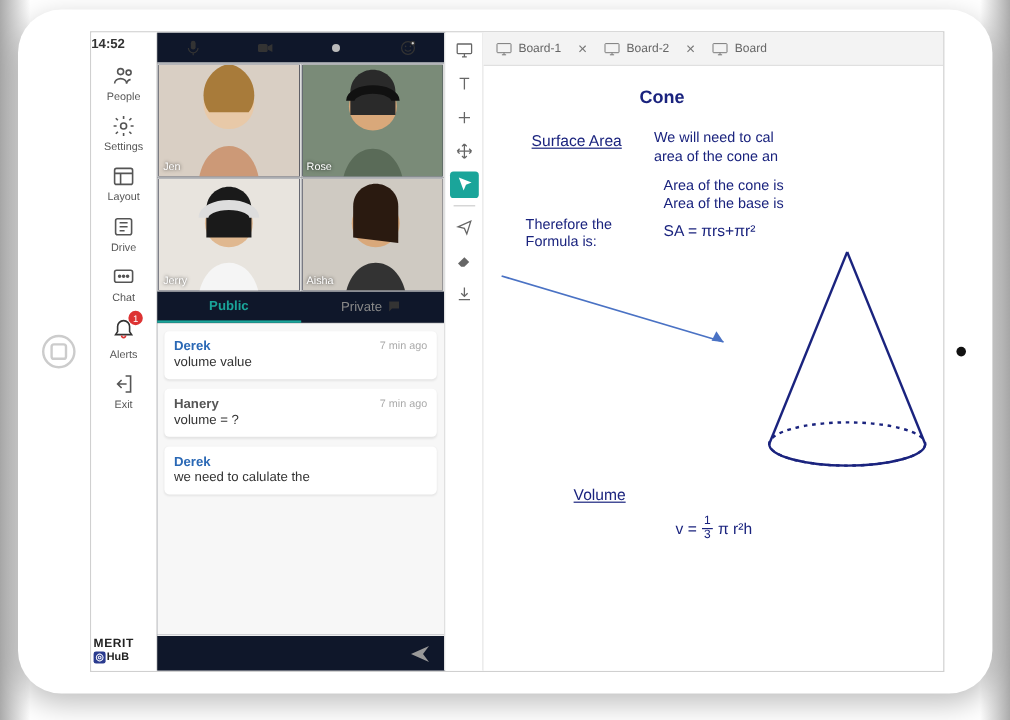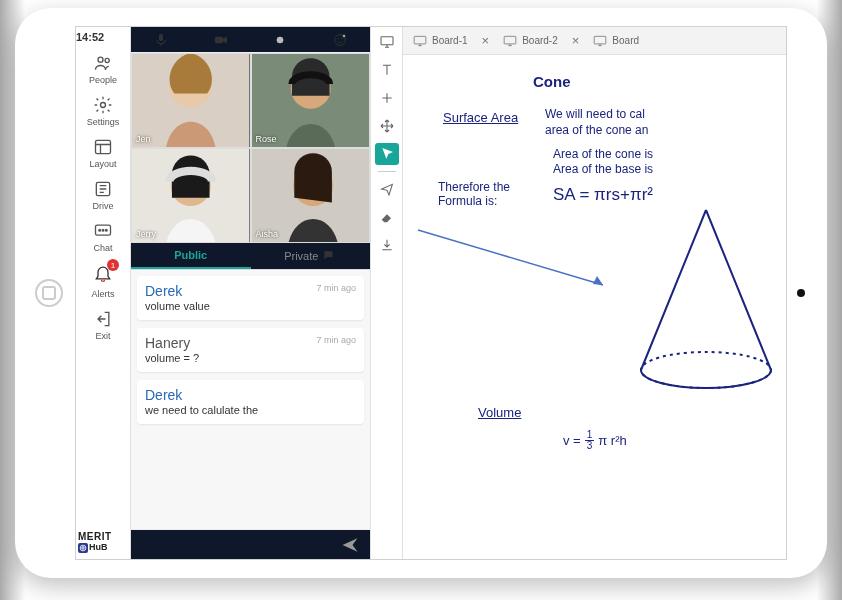--- a/index.html
+++ b/index.html
@@ -27,21 +27,21 @@
 .vgrid{display:grid;grid-template-columns:1fr 1fr;grid-template-rows:1fr 1fr;height:190px}
 .vtile{position:relative;border:1px solid #ddd;overflow:hidden}
 .vtile .name{position:absolute;left:4px;bottom:3px;font-size:9px;color:#fff;text-shadow:0 0 3px rgba(0,0,0,.8)}
 .person{width:100%;height:100%;display:flex;align-items:flex-end;justify-content:center}
 .person svg{width:100%;height:100%}
 .tabs{display:flex;border-bottom:1px solid #ddd}
 .tab{flex:1;text-align:center;font-size:11px;padding:6px 0;color:#888;cursor:pointer;display:flex;align-items:center;justify-content:center;gap:4px}
 .tab.active{color:#1aa59a;border-bottom:2px solid #1aa59a;font-weight:700}
 .chat{flex:1;overflow:auto;background:#f7f7f7;padding:6px 6px 0}
 .msg{background:#fff;border-radius:4px;padding:7px 8px 8px;margin-bottom:8px;position:relative;box-shadow:0 1px 2px rgba(0,0,0,.08)}
-.msg .author{font-size:14px;font-weight:400;color:#2a68b5}
+.msg .author{font-size:11px;font-weight:700;color:#2a68b5}
 .msg .author.dim{color:#555}
 .msg .body{font-size:11px;color:#333;margin-top:1px}
 .msg .ts{position:absolute;right:8px;top:7px;font-size:9px;color:#aaa}
 .sendrow{height:30px;display:flex;align-items:center;justify-content:flex-end;padding:0 10px;border-top:1px solid #eee}
 .sendrow svg{width:20px;height:20px;fill:#999}
 .toolcol{width:32px;border-right:1px solid #e0e0e0;display:flex;flex-direction:column;align-items:center;padding-top:4px;gap:6px;background:#fff}
 .tool{width:24px;height:22px;display:flex;align-items:center;justify-content:center;cursor:pointer;border-radius:3px}
 .tool.active{background:#1aa59a}
 .tool svg{width:16px;height:16px;stroke:#666;fill:none;stroke-width:1.6}
 .tool.active svg{stroke:#fff;fill:#fff}
@@ -50,21 +50,21 @@
 .btab{display:flex;align-items:flex-start;gap:5px;padding:0 4px}
 .btab svg{width:14px;height:12px;stroke:#777;fill:none;stroke-width:1.4}
 .bclose{font-size:13px;color:#777;padding:0 6px;cursor:pointer}
 .canvas{flex:1;position:relative;overflow:hidden;font-family:'Comic Sans MS','Segoe Script',cursive;color:#1a237e}
 .canvas .title{position:absolute;left:130px;top:18px;font-size:15px;font-weight:600}
 .canvas .sa-label{position:absolute;left:40px;top:55px;font-size:13px}
 .canvas .sa-label u{text-decoration:underline}
 .canvas .sa-text{position:absolute;left:142px;top:52px;font-size:12px;line-height:1.3}
 .canvas .sa-text2{position:absolute;left:150px;top:92px;font-size:12px;line-height:1.25}
 .canvas .therefore{position:absolute;left:35px;top:125px;font-size:12px;line-height:1.2}
-.canvas .formula1{position:absolute;left:150px;top:130px;font-size:17px}
+.canvas .formula1{position:absolute;left:150px;top:130px;font-size:13px}
 .canvas .vol-label{position:absolute;left:75px;top:350px;font-size:13px;text-decoration:underline}
 .canvas .formula2{position:absolute;left:160px;top:375px;font-size:13px;display:flex;align-items:center;gap:4px}
 .frac{display:inline-flex;flex-direction:column;align-items:center;font-size:10px;line-height:1;vertical-align:middle}
 .frac .n{border-bottom:1px solid #1a237e;padding:0 2px}
 .canvas .arrow{position:absolute;left:10px;top:170px;width:200px;height:70px}
 .canvas .cone{position:absolute;right:-10px;top:150px;width:180px;height:200px}
 </style>
 </head>
 <body>
 

